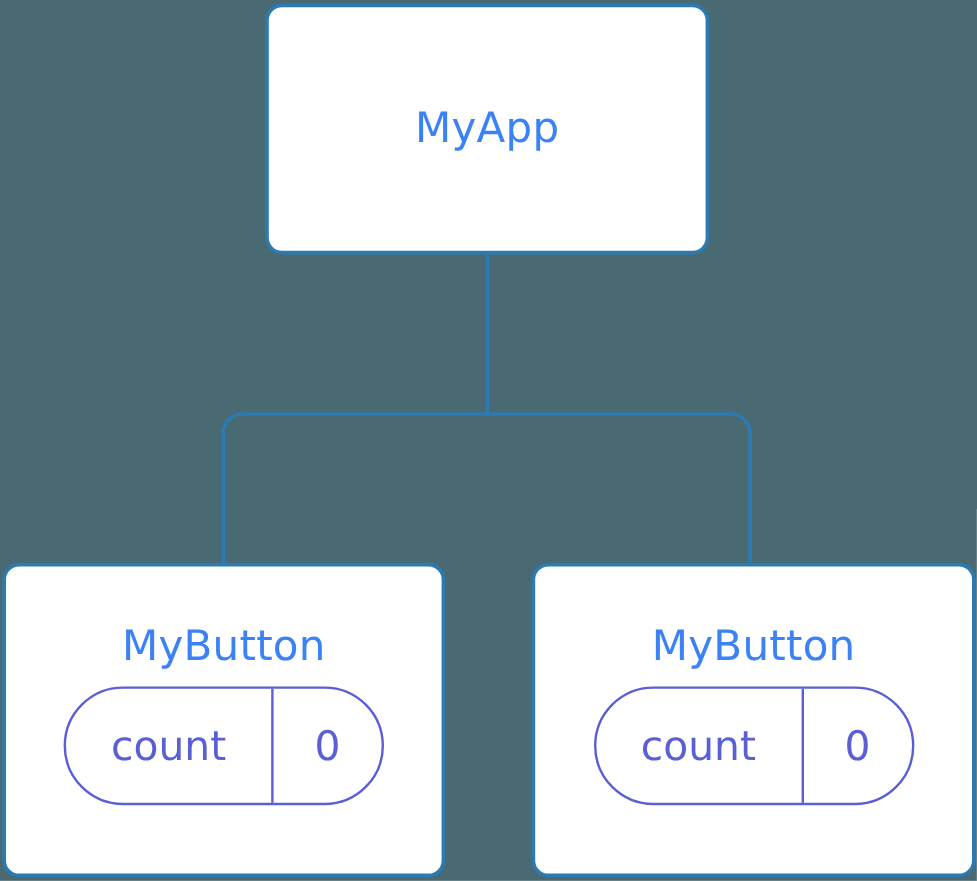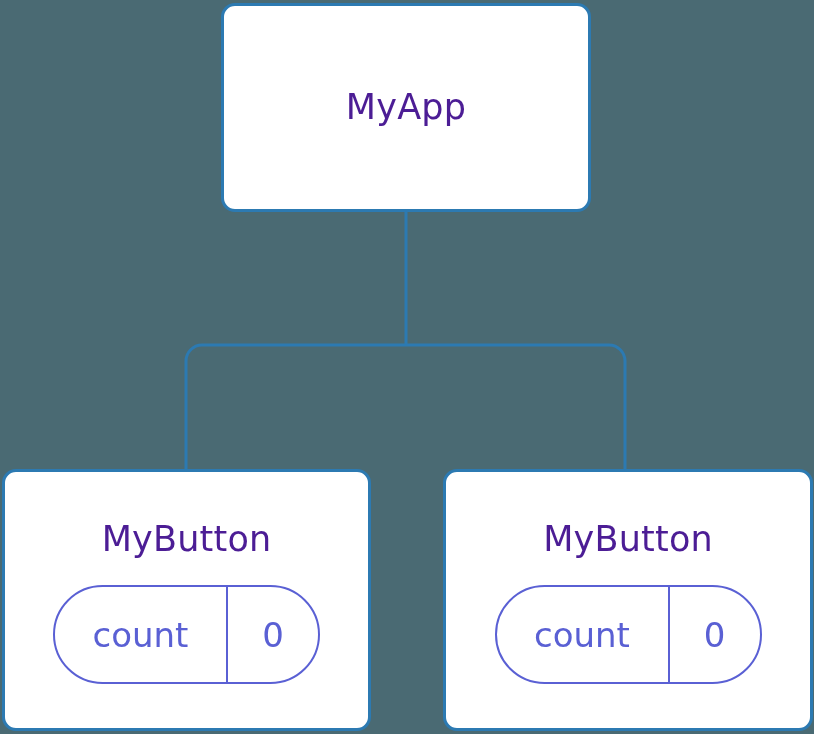--- a/index.html
+++ b/index.html
@@ -29,21 +29,21 @@
     position: absolute;
     background: #ffffff;
     border: 3px solid #2c7ab2;
     border-radius: 14px;
     box-sizing: border-box;
     display: flex;
     flex-direction: column;
     align-items: center;
   }
   .node-title {
-    color: #4c1d95;
+    color: #3b82f6;
     font-size: 35px;
     font-weight: 400;
     letter-spacing: 0.2px;
     line-height: 1;
     white-space: nowrap;
   }
   #node-root {
     left: 221px;
     top: 3px;
     width: 370px;
@@ -59,21 +59,21 @@
   }
   #node-child-1 {
     left: 443px;
     top: 469px;
     width: 370px;
     height: 262px;
     padding-top: 50px;
   }
   .state-pill {
     position: relative;
-    margin-top: 28px;
+    margin-top: 15px;
     width: 267px;
     height: 99px;
     border: 2.5px solid #5a60d4;
     border-radius: 52px;
     box-sizing: border-box;
     display: flex;
     align-items: stretch;
   }
   .pill-key {
     flex: 0 0 173px;

